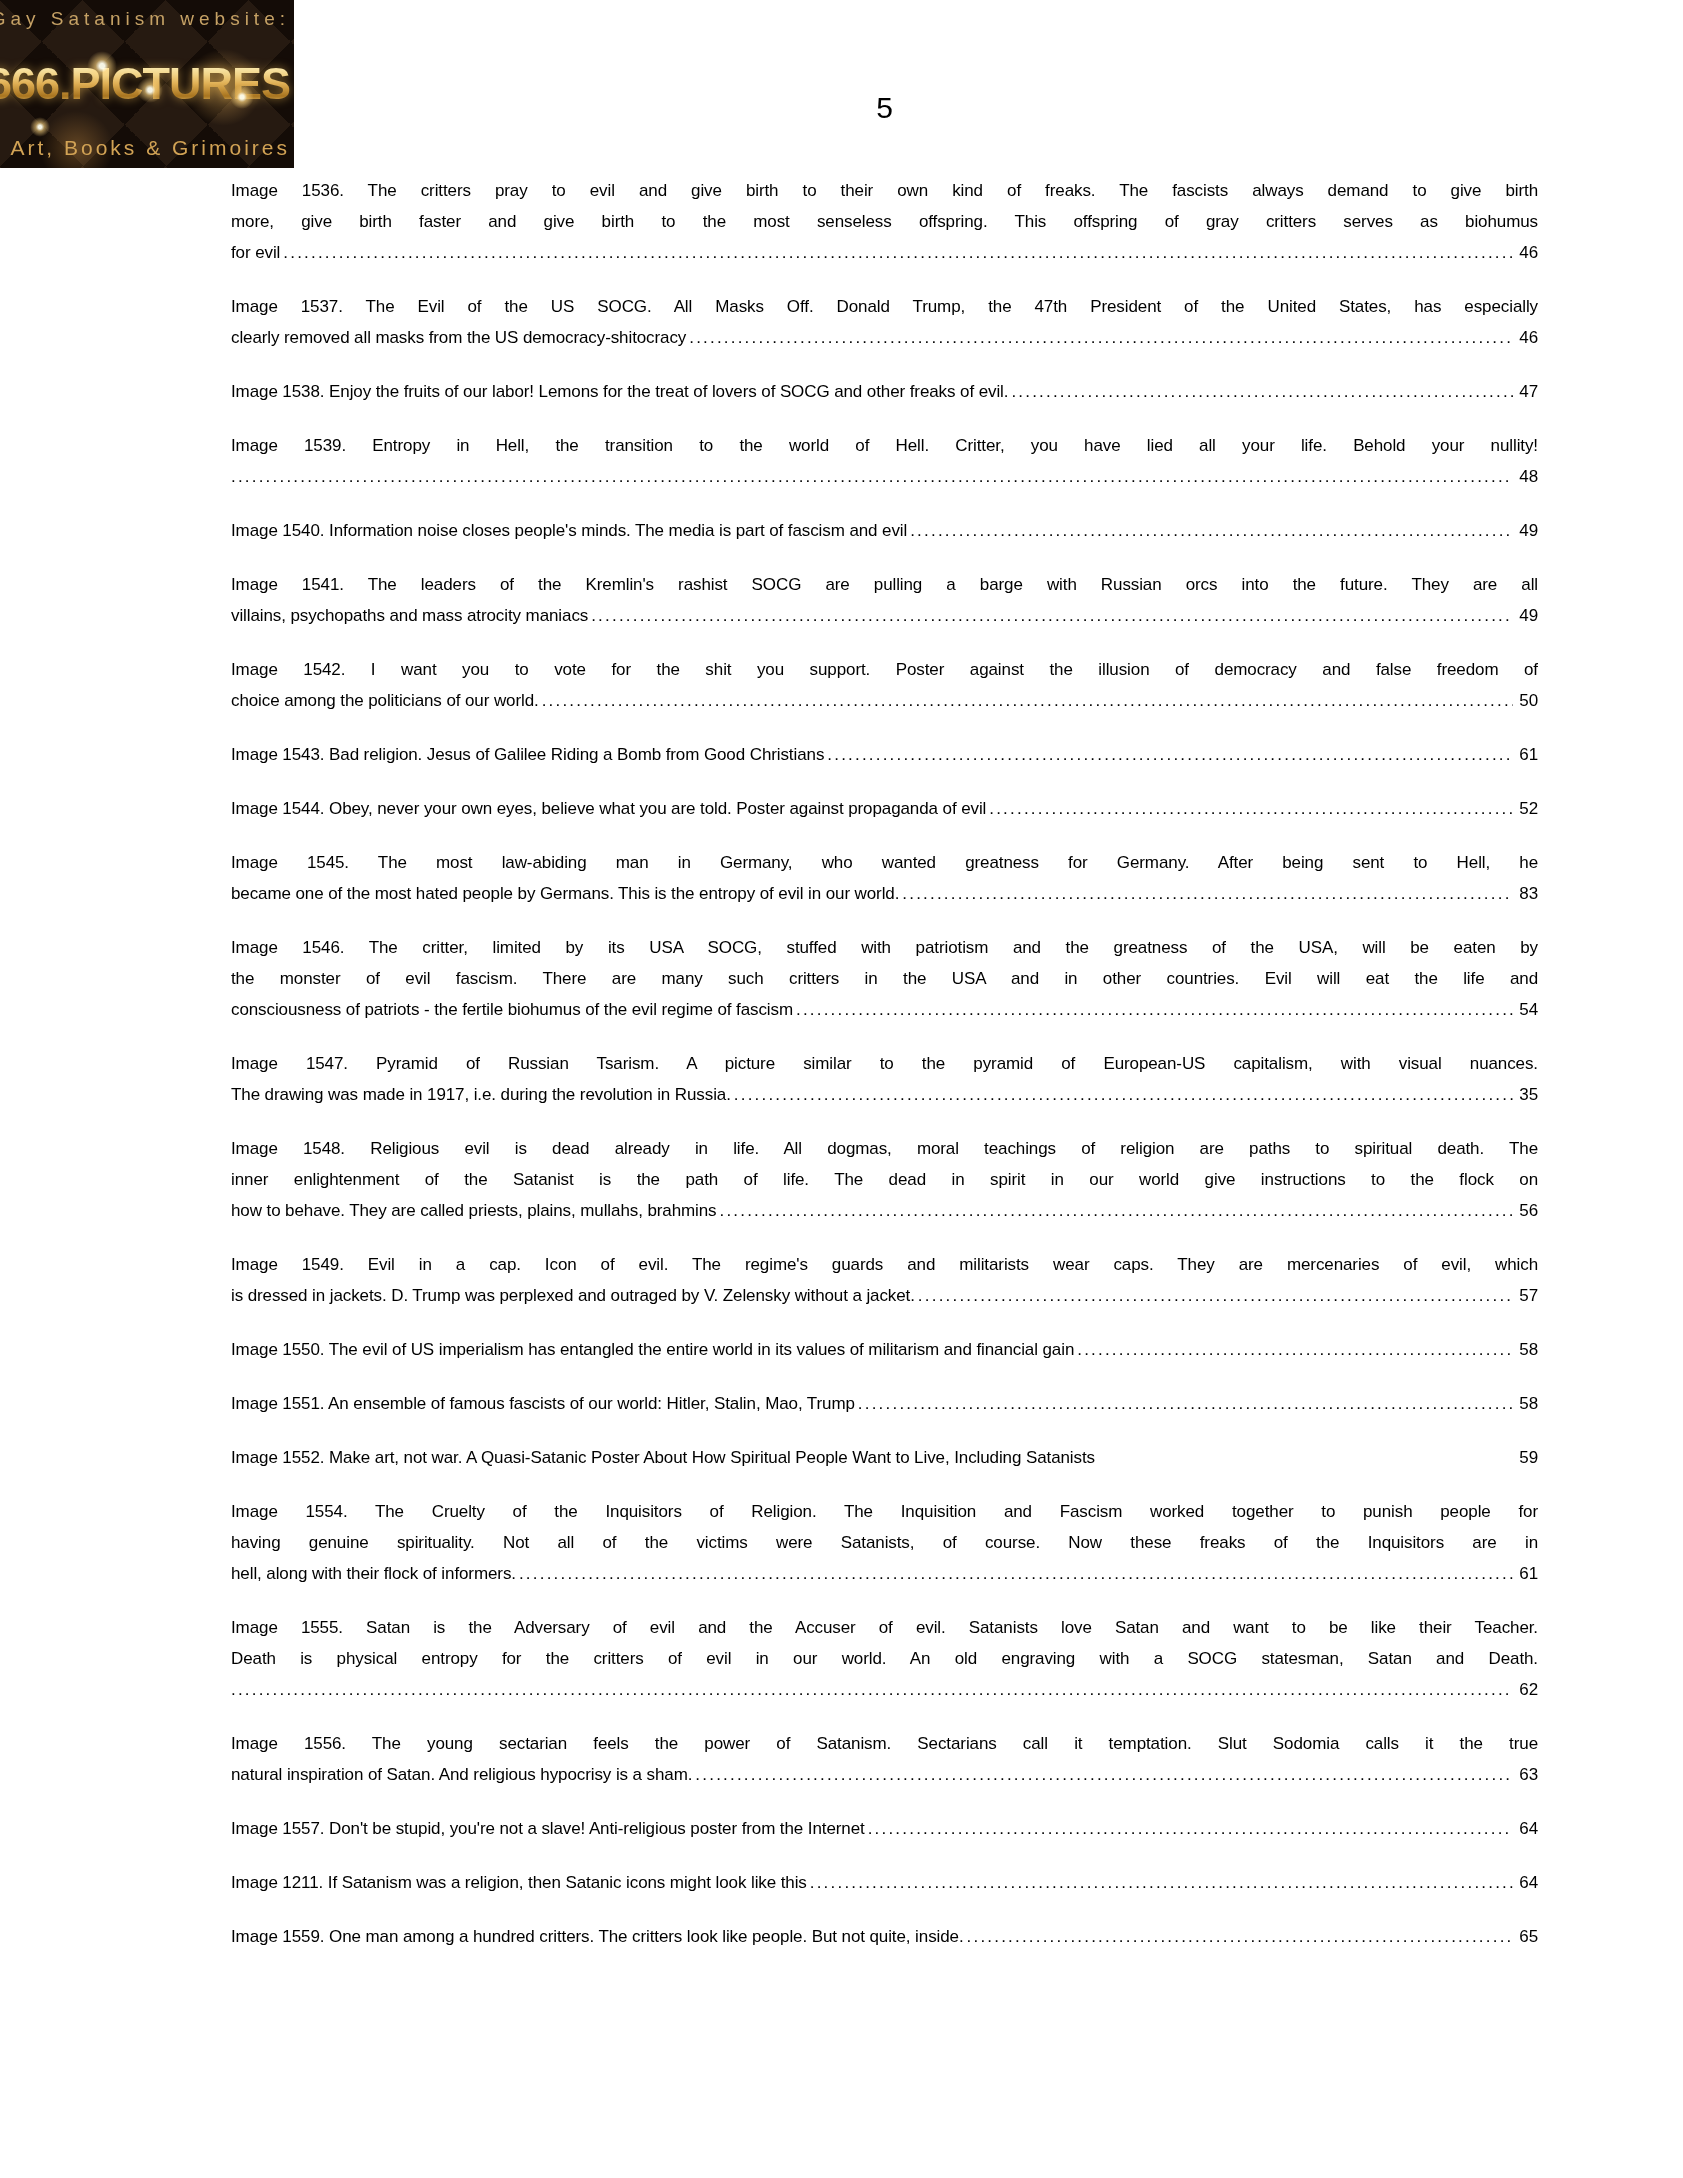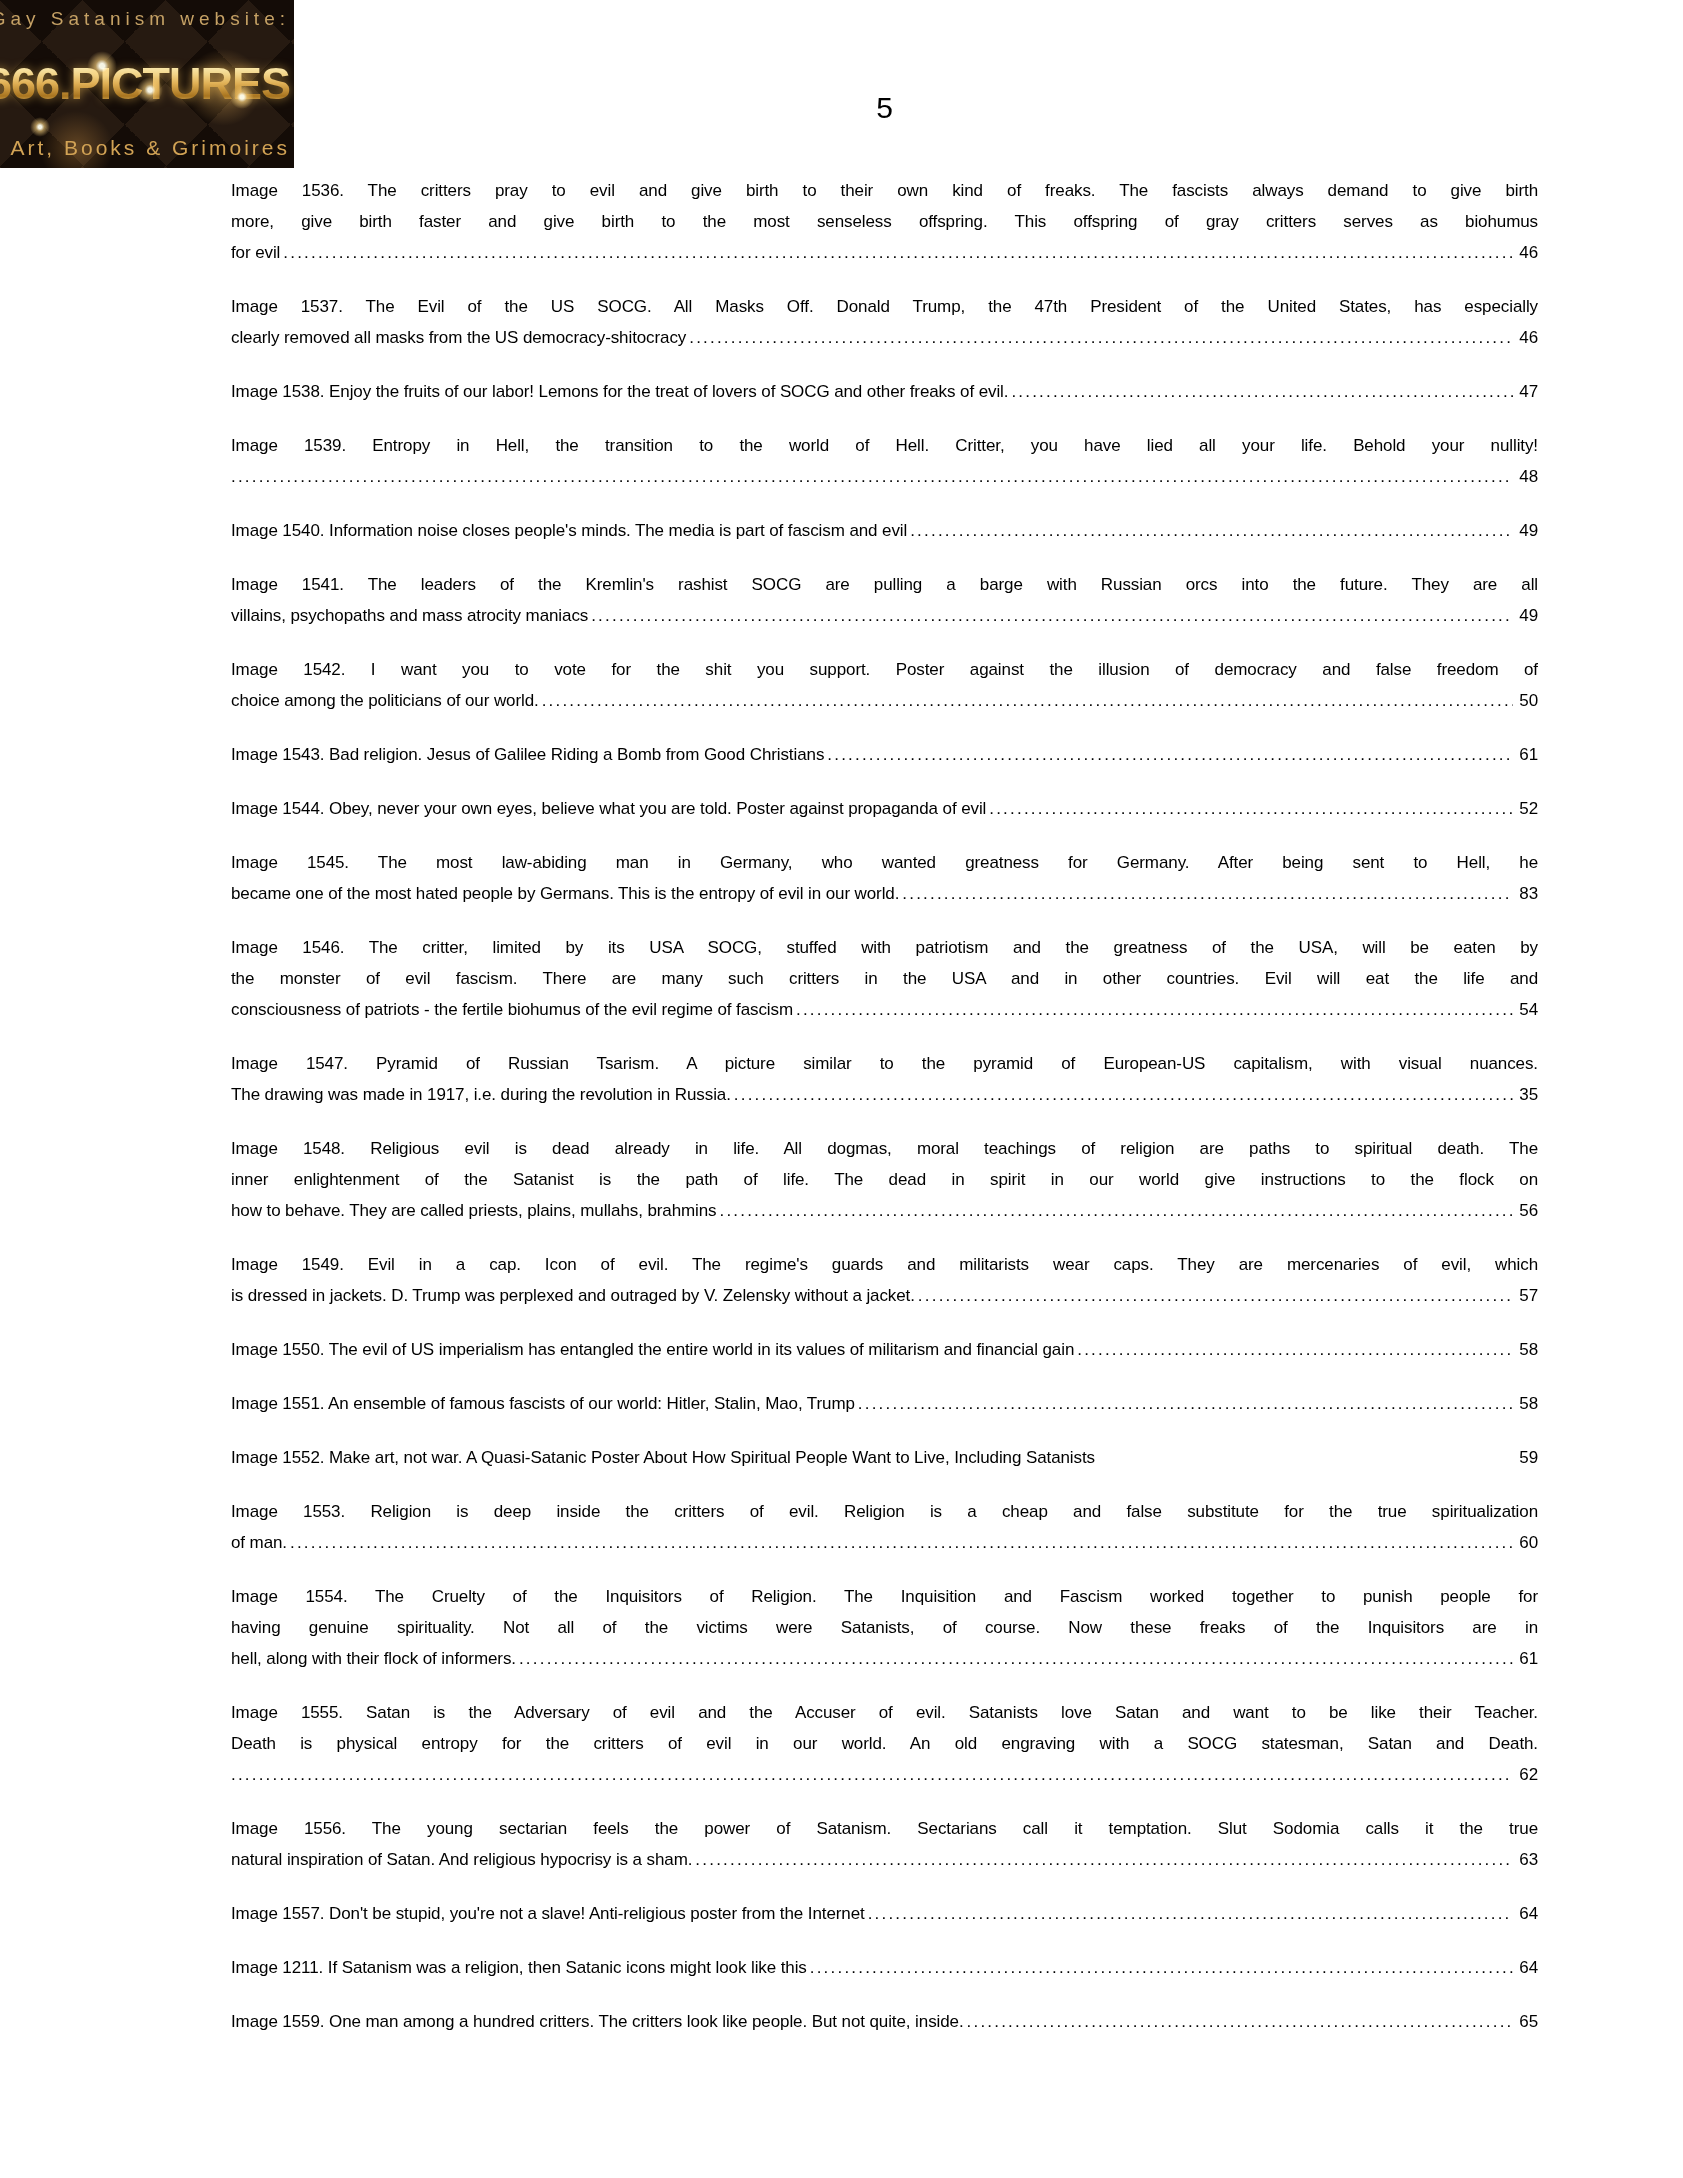--- a/index.html
+++ b/index.html
@@ -206,28 +206,20 @@
         </div>
       </div>
       <div class="entry">
         <div class="tail-line">
           <span class="tail-text">Image 1552. Make art, not war. A Quasi-Satanic Poster About How Spiritual People Want to Live, Including Satanists</span>
           <span class="leader no-dots"></span>
           <span class="page-ref">59</span>
         </div>
       </div>
       <div class="entry">
-        <div class="body-line">Image 1553. Religion is deep inside the critters of evil. Religion is a cheap and false substitute for the true spiritualization</div>
-        <div class="tail-line">
-          <span class="tail-text">of man.</span>
-          <span class="leader"></span>
-          <span class="page-ref">60</span>
-        </div>
-      </div>
-      <div class="entry">
         <div class="body-line">Image 1554. The Cruelty of the Inquisitors of Religion. The Inquisition and Fascism worked together to punish people for</div>
         <div class="body-line">having genuine spirituality. Not all of the victims were Satanists, of course. Now these freaks of the Inquisitors are in</div>
         <div class="tail-line">
           <span class="tail-text">hell, along with their flock of informers.</span>
           <span class="leader"></span>
           <span class="page-ref">61</span>
         </div>
       </div>
       <div class="entry">
         <div class="body-line">Image 1555. Satan is the Adversary of evil and the Accuser of evil. Satanists love Satan and want to be like their Teacher.</div>

